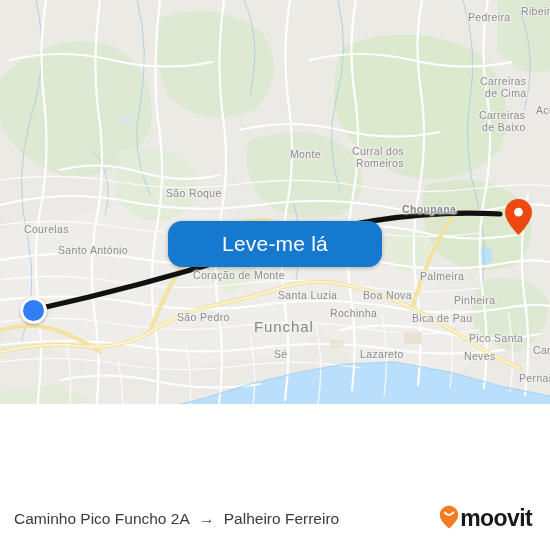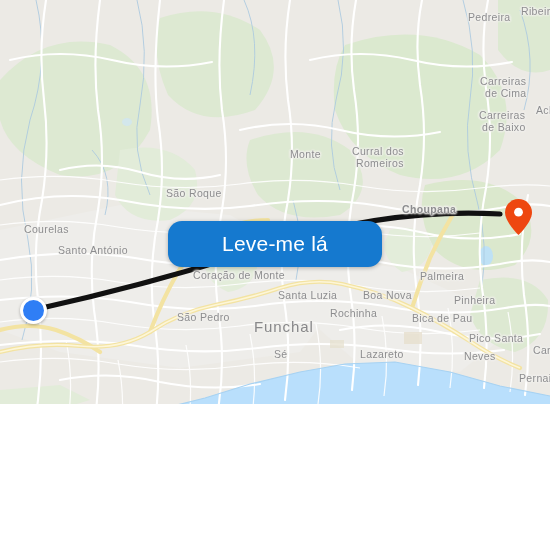--- a/index.html
+++ b/index.html
@@ -281,14 +281,30 @@
       <svg viewBox="0 0 29 38" xmlns="http://www.w3.org/2000/svg">
         <path d="M14.5,1 C7.0,1 1,7.0 1,14.5 C1,24 14.5,37 14.5,37 C14.5,37 28,24 28,14.5 C28,7.0 22,1 14.5,1 Z" fill="#ee4710"></path>
         <circle cx="14.5" cy="14.2" r="4.4" fill="#ffffff"></circle>
       </svg>
     </div>
 
     <button id="cta-button">Leve-me lá</button>
 
   </div>
 
+  <div id="bottom-bar">
+    <div id="route-summary">
+      <span>Caminho Pico Funcho 2A</span>
+      <span class="arrow">→</span>
+      <span>Palheiro Ferreiro</span>
+    </div>
+    <div id="moovit-logo">
+      <span>
+        <svg width="20" height="24" viewBox="0 0 20 24" xmlns="http://www.w3.org/2000/svg">
+          <path d="M10,0.8 C4.9,0.8 0.8,4.9 0.8,10 C0.8,16.4 10,23.4 10,23.4 C10,23.4 19.2,16.4 19.2,10 C19.2,4.9 15.1,0.8 10,0.8 Z" fill="#f47b20"></path>
+          <path d="M5.8,7.6 Q10,12.4 14.2,7.6" stroke="#ffffff" stroke-width="2.1" fill="none" stroke-linecap="round"></path>
+        </svg>
+      </span>
+      <span class="wordmark">moovit</span>
+    </div>
+  </div>
 
 </div>
 
 </body></html>

